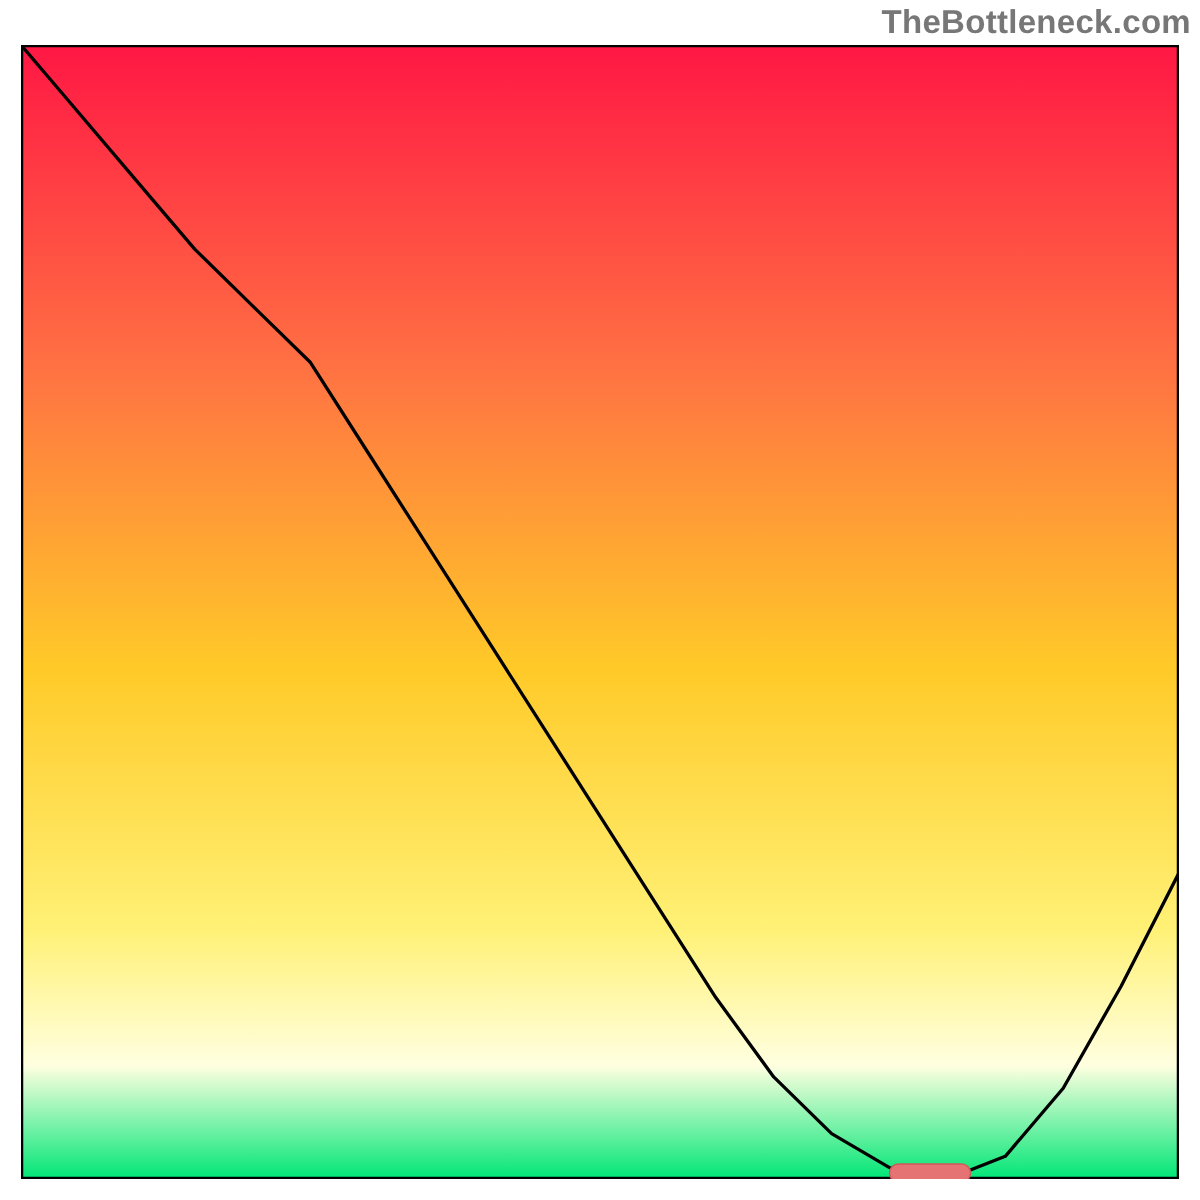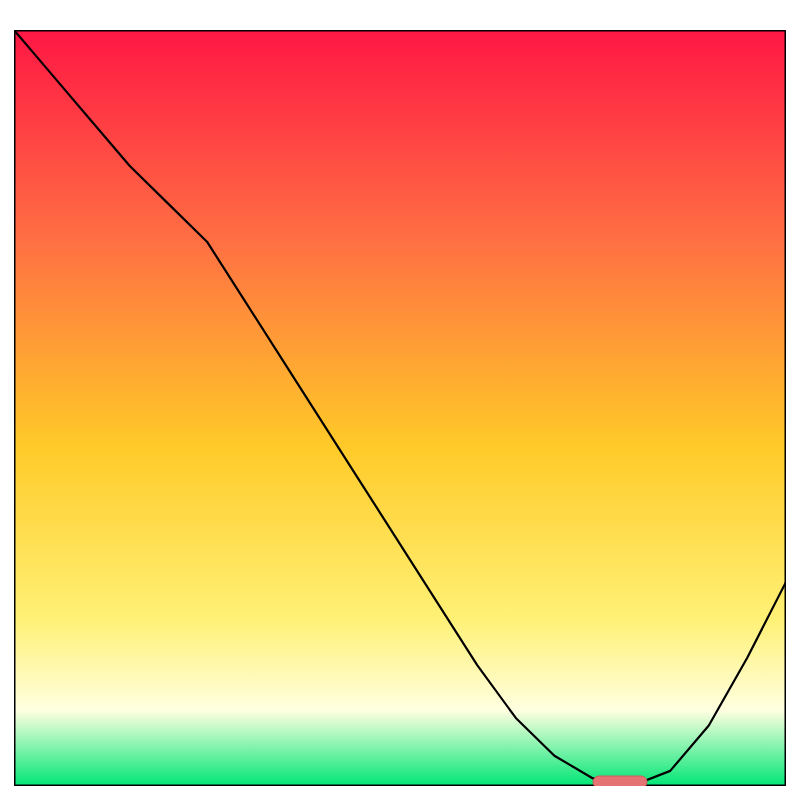--- a/index.html
+++ b/index.html
@@ -32,20 +32,21 @@
     top: 30px;
     width: 772px;
     height: 756px;
   }
   svg { display: block; }
 </style>
 </head>
 <body>
 
 <div class="wrap">
+  <div class="watermark">TheBottleneck.com</div>
 
   <div class="plot">
     <svg id="chart-svg" width="772" height="756" viewBox="0 0 772 756">
       <defs>
         <linearGradient id="bg-grad" x1="0" y1="0" x2="0" y2="1">
           <stop id="g0" offset="0%" stop-color="#ff1744"></stop>
           <stop id="g1" offset="28%" stop-color="#ff7043"></stop>
           <stop id="g2" offset="55%" stop-color="#ffca28"></stop>
           <stop id="g3" offset="78%" stop-color="#fff176"></stop>
           <stop id="g4" offset="90%" stop-color="#ffffe0"></stop>

